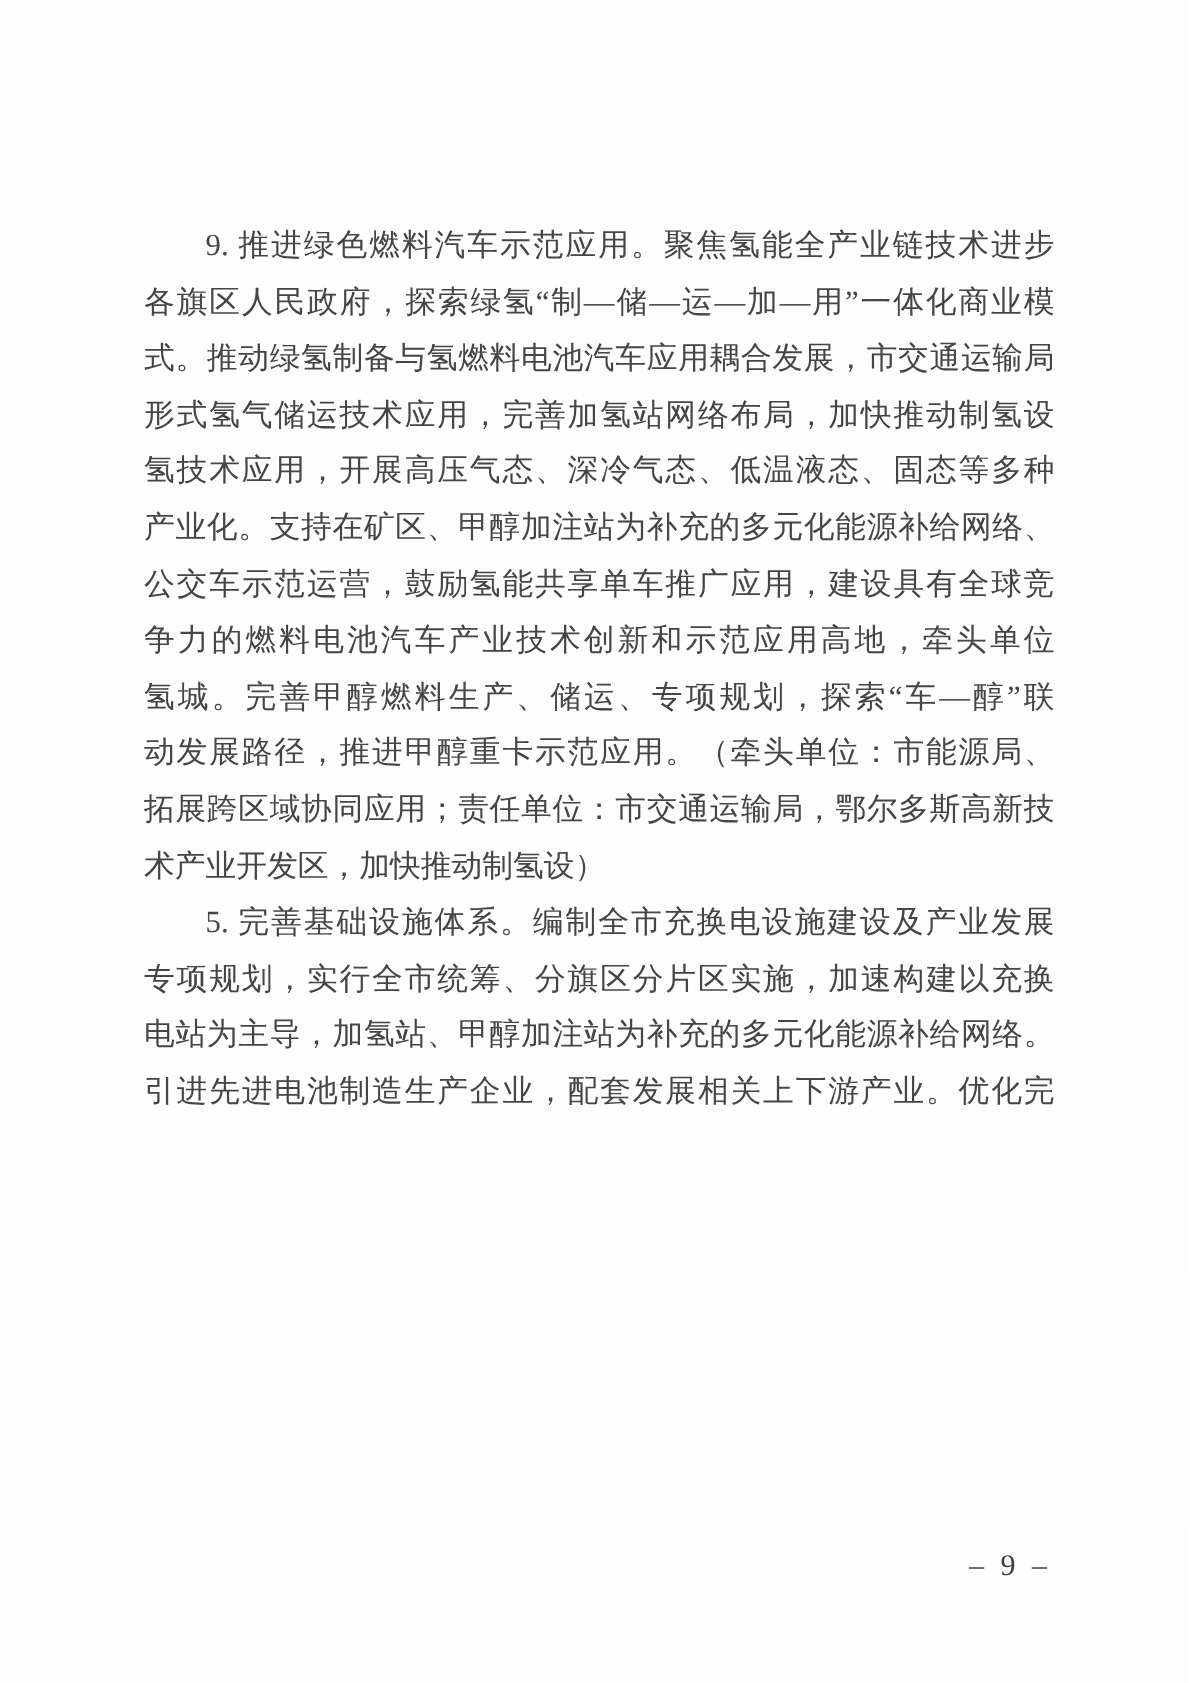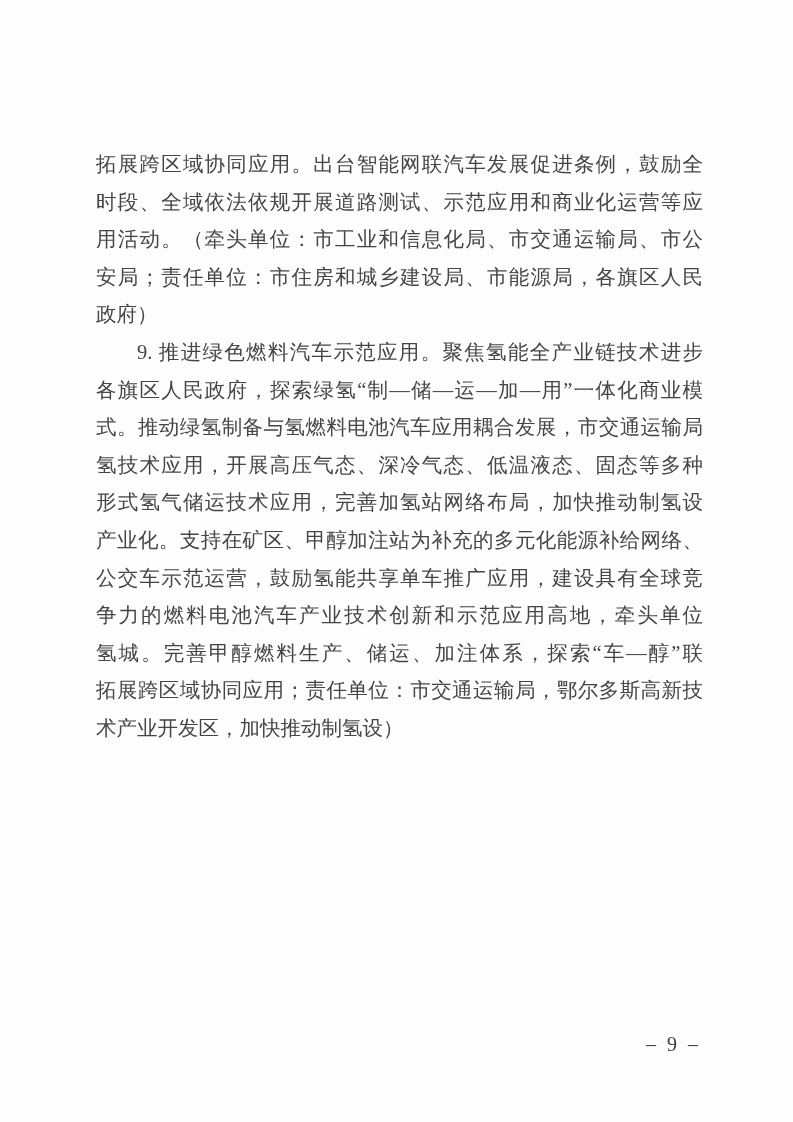--- a/index.html
+++ b/index.html
@@ -47,39 +47,39 @@
     color: #3d3d3d;
     font-family: "Liberation Serif", "DejaVu Serif", serif;
   }
 </style>
 </head>
 <body>
 
 <div class="page">
   <main class="text-block">
 
-    <section>
-      <div class="line">拓展跨区域协同应用。出台智能网联汽车发展促进条例，鼓励全</div>
-      <div class="line">时段、全域依法依规开展道路测试、示范应用和商业化运营等应</div>
-      <div class="line">用活动。（牵头单位：市工业和信息化局、市交通运输局、市公</div>
-      <div class="line">安局；责任单位：市住房和城乡建设局、市能源局，各旗区人民</div>
-      <div class="line para-end">政府）</div>
-    </section>
 
     <section>
       <div class="line indent">9. 推进绿色燃料汽车示范应用。聚焦氢能全产业链技术进步</div>
       <div class="line">各旗区人民政府，探索绿氢“制—储—运—加—用”一体化商业模</div>
       <div class="line">式。推动绿氢制备与氢燃料电池汽车应用耦合发展，市交通运输局</div>
+      <div class="line">形式氢气储运技术应用，完善加氢站网络布局，加快推动制氢设</div>
       <div class="line">氢技术应用，开展高压气态、深冷气态、低温液态、固态等多种</div>
-      <div class="line">形式氢气储运技术应用，完善加氢站网络布局，加快推动制氢设</div>
       <div class="line">产业化。支持在矿区、甲醇加注站为补充的多元化能源补给网络、</div>
       <div class="line">公交车示范运营，鼓励氢能共享单车推广应用，建设具有全球竞</div>
       <div class="line">争力的燃料电池汽车产业技术创新和示范应用高地，牵头单位</div>
-      <div class="line">氢城。完善甲醇燃料生产、储运、加注体系，探索“车—醇”联</div>
+      <div class="line">氢城。完善甲醇燃料生产、储运、专项规划，探索“车—醇”联</div>
+      <div class="line">动发展路径，推进甲醇重卡示范应用。（牵头单位：市能源局、</div>
       <div class="line">拓展跨区域协同应用；责任单位：市交通运输局，鄂尔多斯高新技</div>
       <div class="line para-end">术产业开发区，加快推动制氢设）</div>
     </section>
 
+    <section>
+      <div class="line indent">5. 完善基础设施体系。编制全市充换电设施建设及产业发展</div>
+      <div class="line">专项规划，实行全市统筹、分旗区分片区实施，加速构建以充换</div>
+      <div class="line">电站为主导，加氢站、甲醇加注站为补充的多元化能源补给网络。</div>
+      <div class="line">引进先进电池制造生产企业，配套发展相关上下游产业。优化完</div>
+    </section>
 
   </main>
 
   <footer class="page-number">– 9 –</footer>
 </div>
 
 </body></html>

